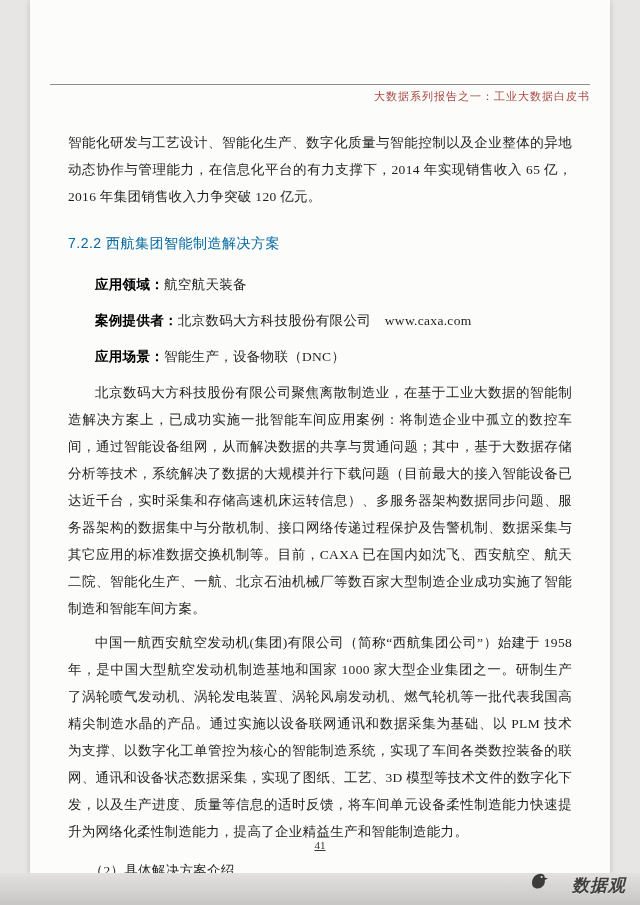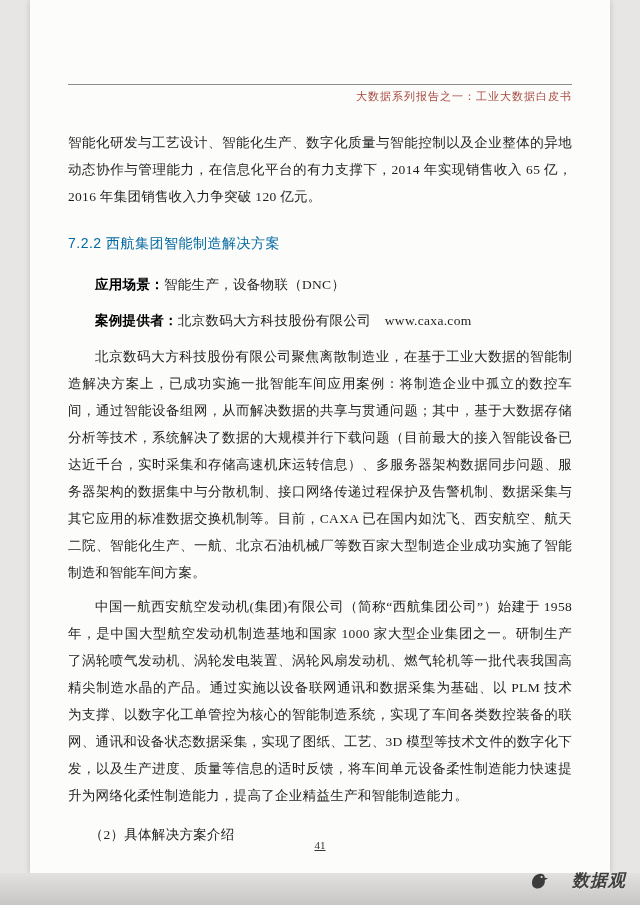--- a/index.html
+++ b/index.html
@@ -14,21 +14,21 @@
   }
   .page {
     position: absolute;
     left: 30px;
     top: 0;
     width: 580px;
     height: 873px;
     background: #fcfcfb;
     box-shadow: 0 1px 6px rgba(0,0,0,0.18);
   }
-  .header { padding: 0 38px; }
+  .header { padding: 0 20px; }
   .header-rule {
     margin-top: 84px;
     border-top: 1px solid #8d8d8d;
     height: 0;
   }
   .header-text {
     text-align: right;
     font-size: 11px;
     letter-spacing: 1px;
     color: #a8493f;
@@ -79,21 +79,21 @@
     bottom: 0;
     width: 100%;
     height: 32px;
     background: linear-gradient(#e2e1df, #c7c6c4);
   }
   .watermark {
     position: absolute;
     right: 14px;
     bottom: 8px;
     display: flex;
-    align-items: flex-start;
+    align-items: flex-end;
     gap: 20px;
     color: #3f3f3f;
   }
   .watermark-text {
     font-size: 17px;
     font-weight: bold;
     font-style: italic;
     letter-spacing: 1px;
     font-family: "Liberation Sans", "DejaVu Sans", sans-serif;
     text-shadow: 0 1px 0 rgba(255,255,255,0.4);
@@ -109,24 +109,27 @@
       <div class="header-rule"></div>
       <div class="header-text">大数据系列报告之一：工业大数据白皮书</div>
     </div>
 
     <div class="content">
       <p class="para">智能化研发与工艺设计、智能化生产、数字化质量与智能控制以及企业整体的异地动态协作与管理能力，在信息化平台的有力支撑下，2014 年实现销售收入 65 亿，2016 年集团销售收入力争突破 120 亿元。</p>
 
       <h2 class="section-heading">7.2.2 西航集团智能制造解决方案</h2>
 
       <div class="field-row">
-        <span class="field-label">应用场景：</span><span class="field-value">智能生产，设备物联（DNC）</span>
+        <span class="field-label">应用领域：</span><span class="field-value">航空航天装备</span>
       </div>
       <div class="field-row">
         <span class="field-label">案例提供者：</span><span class="field-value">北京数码大方科技股份有限公司　www.caxa.com</span>
+      </div>
+      <div class="field-row">
+        <span class="field-label">应用场景：</span><span class="field-value">智能生产，设备物联（DNC）</span>
       </div>
 
 
       <p class="para indent">北京数码大方科技股份有限公司聚焦离散制造业，在基于工业大数据的智能制造解决方案上，已成功实施一批智能车间应用案例：将制造企业中孤立的数控车间，通过智能设备组网，从而解决数据的共享与贯通问题；其中，基于大数据存储分析等技术，系统解决了数据的大规模并行下载问题（目前最大的接入智能设备已达近千台，实时采集和存储高速机床运转信息）、多服务器架构数据同步问题、服务器架构的数据集中与分散机制、接口网络传递过程保护及告警机制、数据采集与其它应用的标准数据交换机制等。目前，CAXA 已在国内如沈飞、西安航空、航天二院、智能化生产、一航、北京石油机械厂等数百家大型制造企业成功实施了智能制造和智能车间方案。</p>
 
       <p class="para indent">中国一航西安航空发动机(集团)有限公司（简称“西航集团公司”）始建于 1958 年，是中国大型航空发动机制造基地和国家 1000 家大型企业集团之一。研制生产了涡轮喷气发动机、涡轮发电装置、涡轮风扇发动机、燃气轮机等一批代表我国高精尖制造水晶的产品。通过实施以设备联网通讯和数据采集为基础、以 PLM 技术为支撑、以数字化工单管控为核心的智能制造系统，实现了车间各类数控装备的联网、通讯和设备状态数据采集，实现了图纸、工艺、3D 模型等技术文件的数字化下发，以及生产进度、质量等信息的适时反馈，将车间单元设备柔性制造能力快速提升为网络化柔性制造能力，提高了企业精益生产和智能制造能力。</p>
 
       <p class="subhead">（2）具体解决方案介绍</p>
     </div>
 

